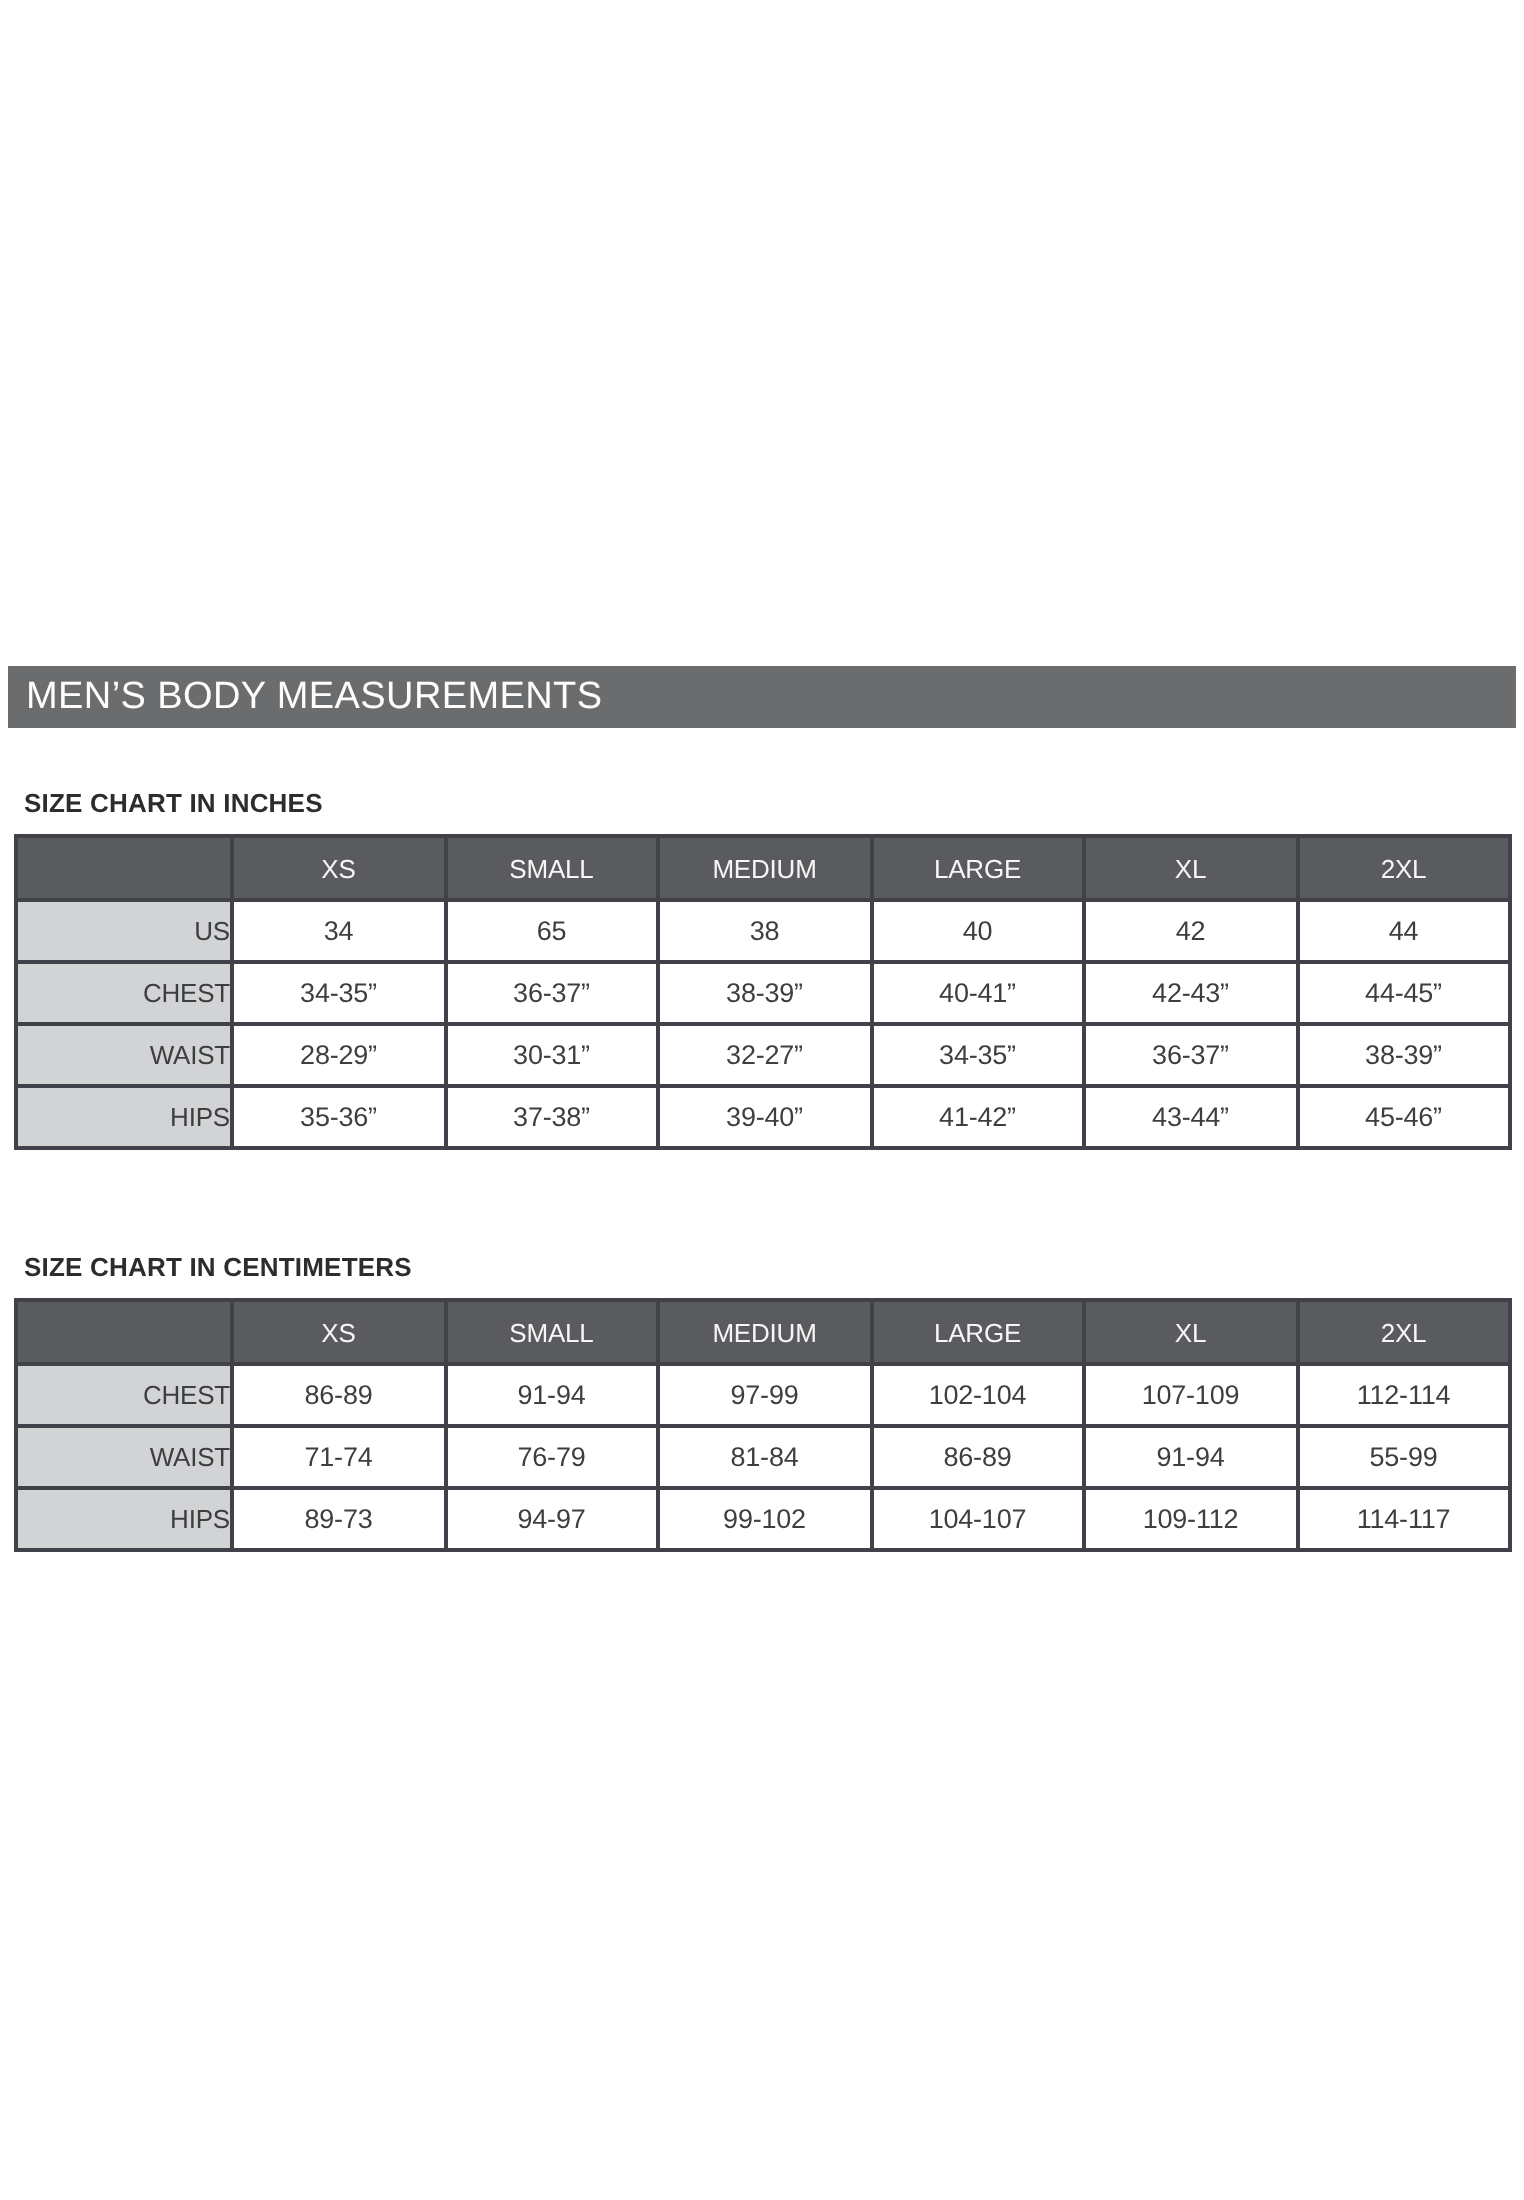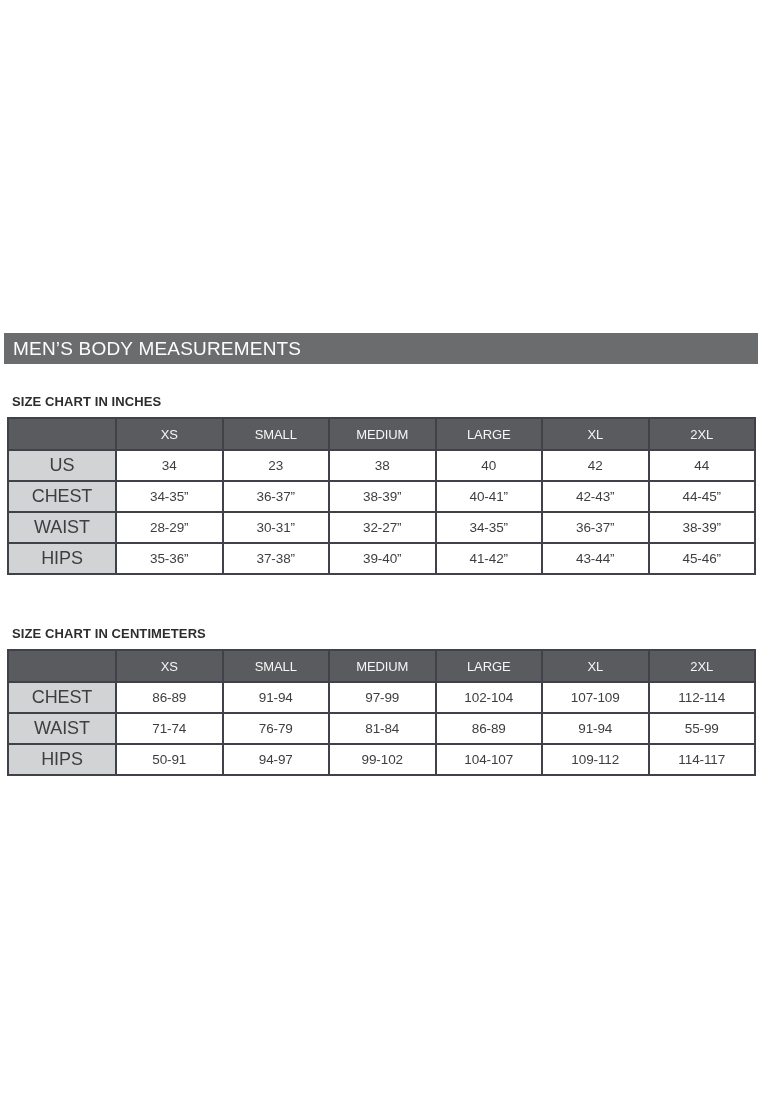--- a/index.html
+++ b/index.html
@@ -71,21 +71,22 @@
     white-space: nowrap;
   }
   table.size-table thead th {
     background: var(--header-bg);
     color: var(--header-text);
     height: 32px;
     font-size: 13px;
   }
   table.size-table tbody th {
     background: var(--row-label-bg);
-    font-size: 18px;
+    font-size: 13px;
+    text-align: right;
   }
   table.size-table tbody td { background: var(--cell-bg); }
 </style>
 </head>
 <body>
 
 <div class="page">
   <div class="top-space"></div>
   <div class="title-bar">MEN’S BODY MEASUREMENTS</div>
   <div id="sections">
@@ -109,21 +110,21 @@
               <th>MEDIUM</th>
               <th>LARGE</th>
               <th>XL</th>
               <th>2XL</th>
             </tr>
           </thead>
           <tbody>
             <tr>
               <th>US</th>
               <td>34</td>
-              <td>23</td>
+              <td>65</td>
               <td>38</td>
               <td>40</td>
               <td>42</td>
               <td>44</td>
             </tr>
             <tr>
               <th>CHEST</th>
               <td>34-35”</td>
               <td>36-37”</td>
               <td>38-39”</td>
@@ -189,21 +190,21 @@
               <th>WAIST</th>
               <td>71-74</td>
               <td>76-79</td>
               <td>81-84</td>
               <td>86-89</td>
               <td>91-94</td>
               <td>55-99</td>
             </tr>
             <tr>
               <th>HIPS</th>
-              <td>50-91</td>
+              <td>89-73</td>
               <td>94-97</td>
               <td>99-102</td>
               <td>104-107</td>
               <td>109-112</td>
               <td>114-117</td>
             </tr>
           </tbody>
         </table>
       </section>
     </div>

